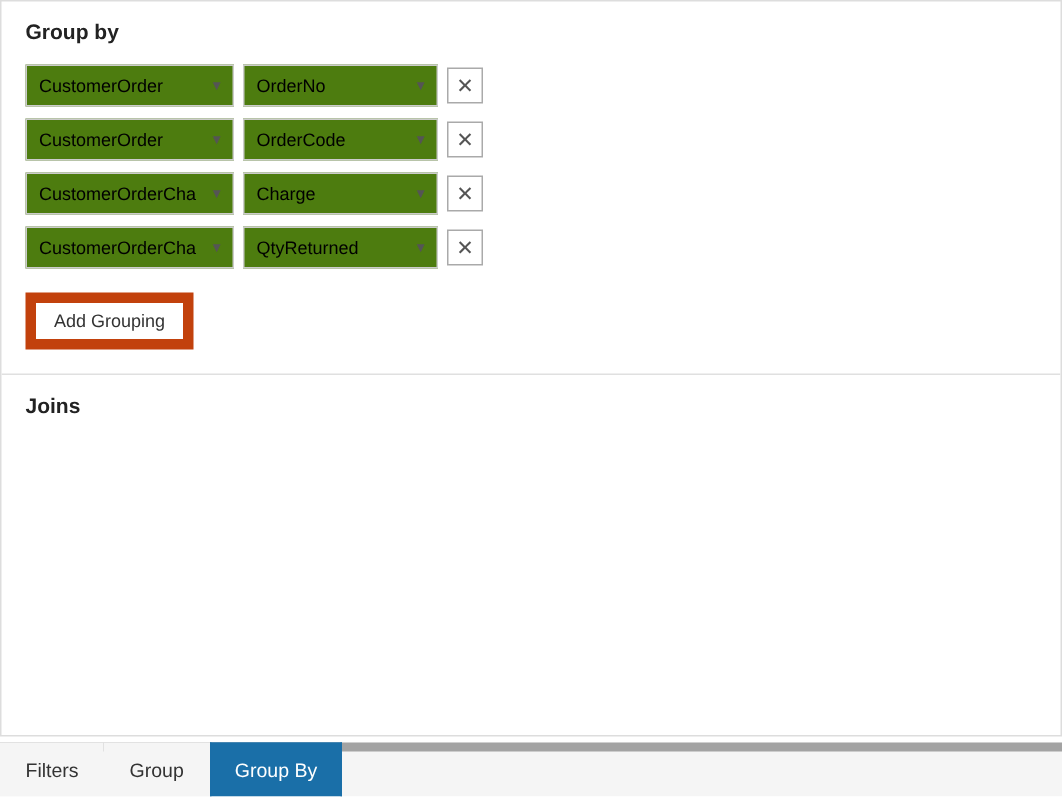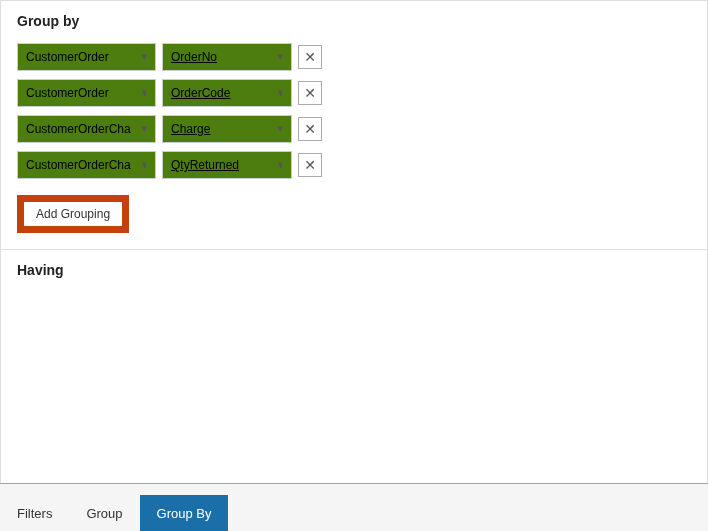--- a/index.html
+++ b/index.html
@@ -66,21 +66,20 @@
       position: absolute;
       right: 7px;
       top: 50%;
       transform: translateY(-50%);
       pointer-events: none;
       color: #555;
     }
 
     .dropdown-wrapper-field select {
       min-width: 130px;
-      text-decoration: underline;
     }
 
     .remove-btn {
       background: none;
       border: 1px solid #aaa;
       cursor: pointer;
       width: 24px;
       height: 24px;
       display: flex;
       align-items: center;
@@ -100,24 +99,24 @@
       cursor: pointer;
       color: #333;
     }
 
     
     .tab-bar {
       position: absolute;
       bottom: 0;
       left: 0;
       right: 0;
-      height: 48px;
+      height: 36px;
       display: flex;
       align-items: flex-end;
-      border-top: 1px solid #a3a3a3;
+      border-top: 6px solid #a3a3a3;
       background: #f5f5f5;
       margin-top: 32px;
     }
 
     .tab-item {
       padding: 8px 16px;
       font-size: 13px;
       cursor: pointer;
       border: 1px solid transparent;
       border-bottom: none;
@@ -219,21 +218,21 @@
           <option>Charge</option>
         </select>
       </div>
       <button class="remove-btn">✕</button>
     </div>
 
     <button class="add-btn">Add Grouping</button>
   </div>
 
   <div class="having-section">
-    <div class="section-title">Having</div>
+    <div class="section-title">Joins</div>
   </div>
 
 </div>
 
 <div class="tab-bar">
   <div class="tab-item">
     <span>Filters</span>
   </div>
   <div class="tab-item">
     <span>Group</span>

